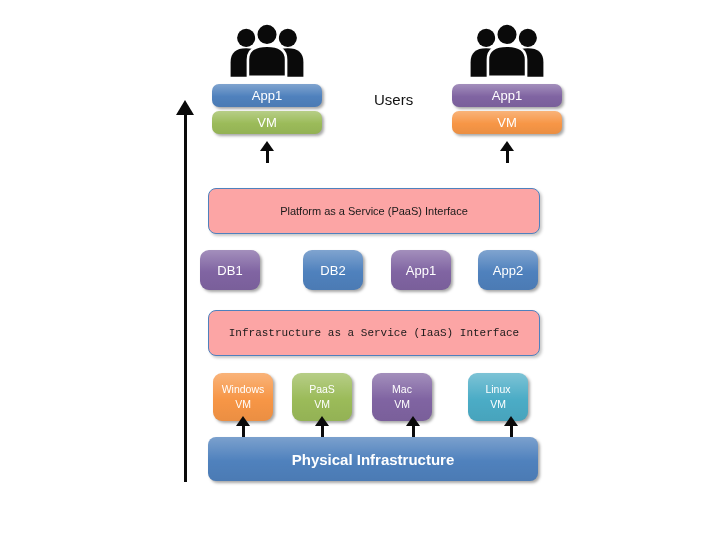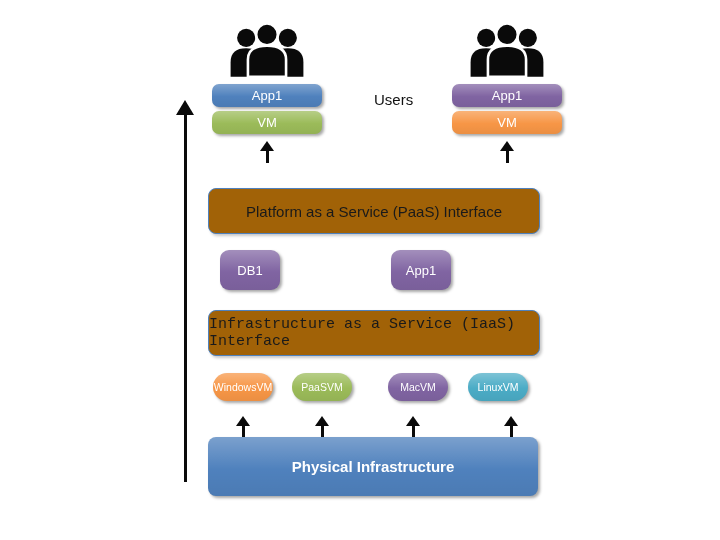--- a/index.html
+++ b/index.html
@@ -47,49 +47,49 @@
     border-radius: 7px; color: #fff; font-size: 13px;
     display: flex; align-items: center; justify-content: center;
     box-shadow: 2px 2px 3px rgba(0,0,0,0.35);
     background-image: linear-gradient(to bottom, rgba(255,255,255,0.28), rgba(255,255,255,0) 55%, rgba(0,0,0,0.05));
   }
   .user-stack .small-arrow { margin-top: 3px; }
 
   
   .interface-box {
     position: absolute; left: 208px; width: 330px; height: 44px;
-    background: #a16207; border: 1.5px solid #4f81bd; border-radius: 8px;
+    background: #fca5a5; border: 1.5px solid #4f81bd; border-radius: 8px;
     display: flex; align-items: center; justify-content: center;
-    font-size: 15px; color: #1a1a1a;
+    font-size: 11px; color: #1a1a1a;
     box-shadow: 2px 2px 3px rgba(0,0,0,0.22);
   }
   .paas-box { top: 188px; }
   .iaas-box { top: 310px; font-family: Liberation Mono, monospace; }
 
   
   .service {
     position: absolute; top: 250px; width: 60px; height: 40px;
     border-radius: 9px; color: #fff; font-size: 13px;
     display: flex; align-items: center; justify-content: center;
     box-shadow: 2px 2px 3px rgba(0,0,0,0.35);
     background-image: linear-gradient(to bottom, rgba(255,255,255,0.28), rgba(255,255,255,0) 55%, rgba(0,0,0,0.05));
   }
 
   
   .vm {
-    position: absolute; top: 373px; width: 60px; height: 28px;
-    border-radius: 20px; color: #fff; font-size: 10.5px; line-height: 1.4;
-    display: flex; flex-direction: row; align-items: center; justify-content: center;
+    position: absolute; top: 373px; width: 60px; height: 48px;
+    border-radius: 9px; color: #fff; font-size: 10.5px; line-height: 1.4;
+    display: flex; flex-direction: column; align-items: center; justify-content: center;
     box-shadow: 2px 2px 3px rgba(0,0,0,0.35);
     background-image: linear-gradient(to bottom, rgba(255,255,255,0.28), rgba(255,255,255,0) 55%, rgba(0,0,0,0.05));
   }
 
   
   .physical {
-    position: absolute; left: 208px; top: 437px; width: 330px; height: 59px;
+    position: absolute; left: 208px; top: 437px; width: 330px; height: 44px;
     border-radius: 8px; color: #fff; font-size: 15px; font-weight: bold;
     display: flex; align-items: center; justify-content: center;
     box-shadow: 2px 2px 3px rgba(0,0,0,0.35);
     background-image: linear-gradient(to bottom, rgba(255,255,255,0.25), rgba(255,255,255,0) 55%, rgba(0,0,0,0.05));
   }
 </style>
 </head>
 <body>
 
 <div class="canvas">
@@ -134,34 +134,36 @@
     <div class="chip" style="background-color: rgb(128, 100, 162);">App1</div>
     <div class="chip" style="background-color: rgb(247, 150, 70);">VM</div>
     <div class="small-arrow">
       <div class="arrow-head"></div>
       <div class="arrow-stem"></div>
     </div>
   </div>
 
   <div class="interface-box paas-box" style="border-color: rgb(79, 129, 189);">Platform as a Service (PaaS) Interface</div>
 
-  <div class="service" style="left: 220px; background-color: rgb(128, 100, 162);">DB1</div>
+  <div class="service" style="left: 200px; background-color: rgb(128, 100, 162);">DB1</div>
+  <div class="service" style="left: 303px; background-color: rgb(79, 129, 189);">DB2</div>
   <div class="service" style="left: 391px; background-color: rgb(128, 100, 162);">App1</div>
+  <div class="service" style="left: 478px; background-color: rgb(79, 129, 189);">App2</div>
 
   <div class="interface-box iaas-box" style="border-color: rgb(79, 129, 189);">Infrastructure as a Service (IaaS) Interface</div>
 
   <div class="vm" style="left: 213px; background-color: rgb(247, 150, 70);">
     <span>Windows</span>
     <span>VM</span>
   </div>
   <div class="vm" style="left: 292px; background-color: rgb(155, 187, 89);">
     <span>PaaS</span>
     <span>VM</span>
   </div>
-  <div class="vm" style="left: 388px; background-color: rgb(128, 100, 162);">
+  <div class="vm" style="left: 372px; background-color: rgb(128, 100, 162);">
     <span>Mac</span>
     <span>VM</span>
   </div>
   <div class="vm" style="left: 468px; background-color: rgb(75, 172, 198);">
     <span>Linux</span>
     <span>VM</span>
   </div>
 
   <div class="small-arrow floor-arrow" style="left:236px">
     <div class="arrow-head"></div>

